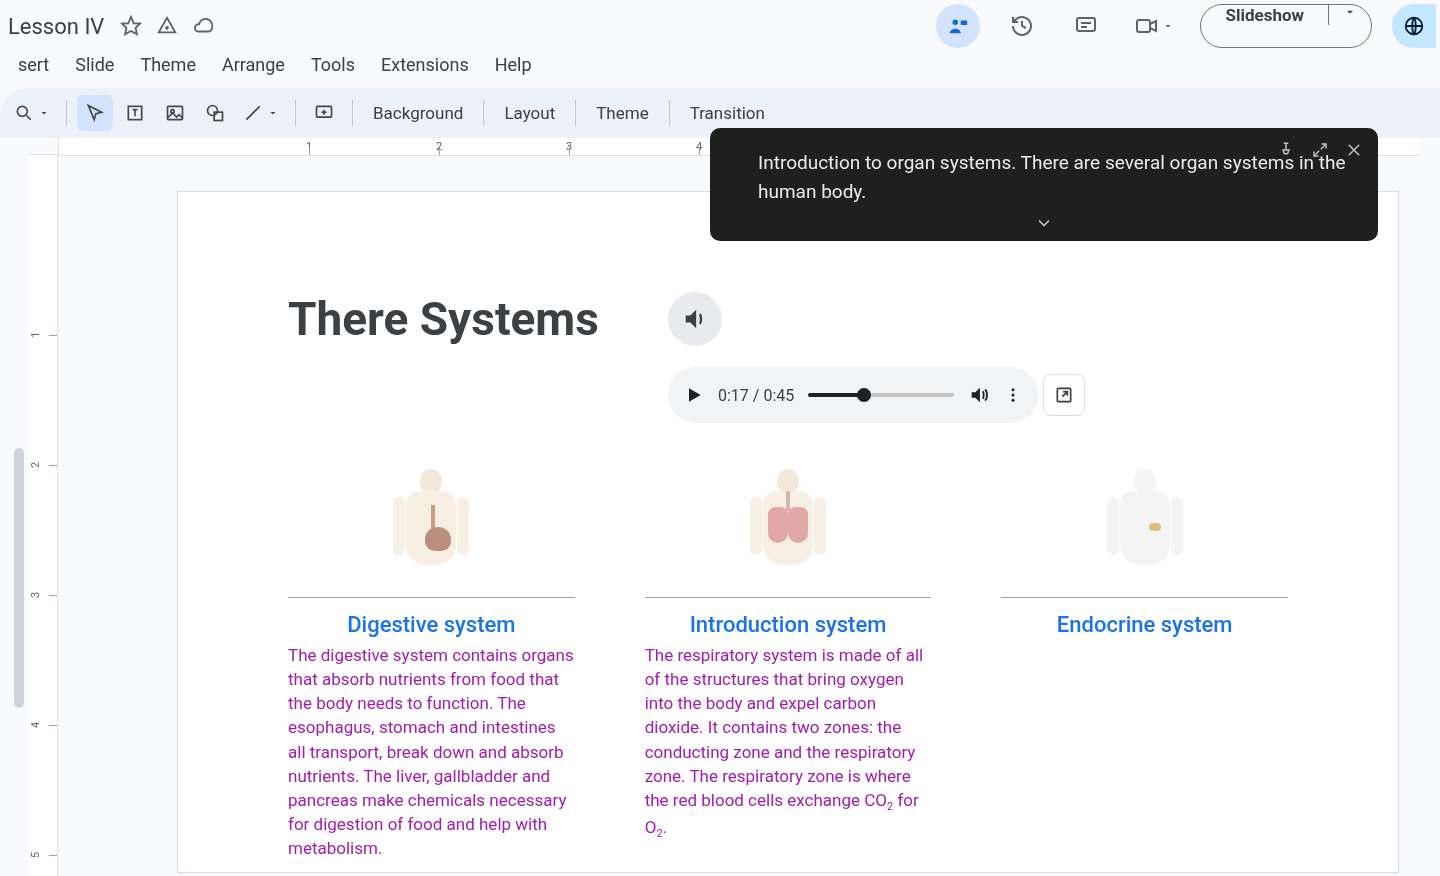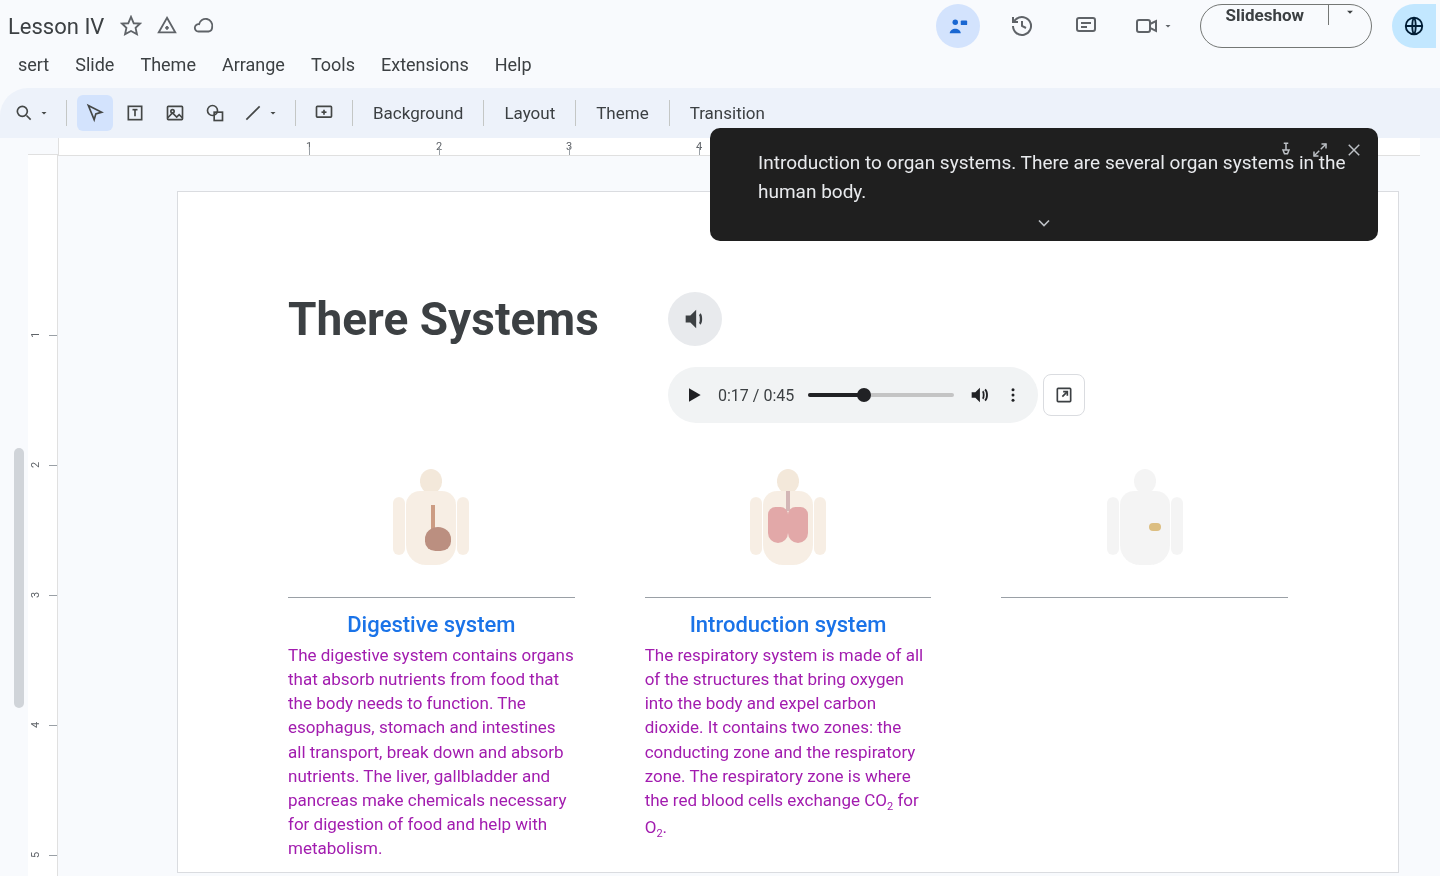--- a/index.html
+++ b/index.html
@@ -457,17 +457,18 @@
         <div class="col">
           <div class="col-img">
             <div class="body-sil endo">
               <div class="sil-head"></div>
                 <div class="sil-torso"></div>
               <div class="sil-arm l"></div>
                 <div class="sil-arm r"></div>
               <div class="gland"></div>
             </div>
           </div>
+          <div class="col-title">Endocrine system</div>
         </div>
       </div>
     </div>
   </div>
 </div>
 
 </body></html>

